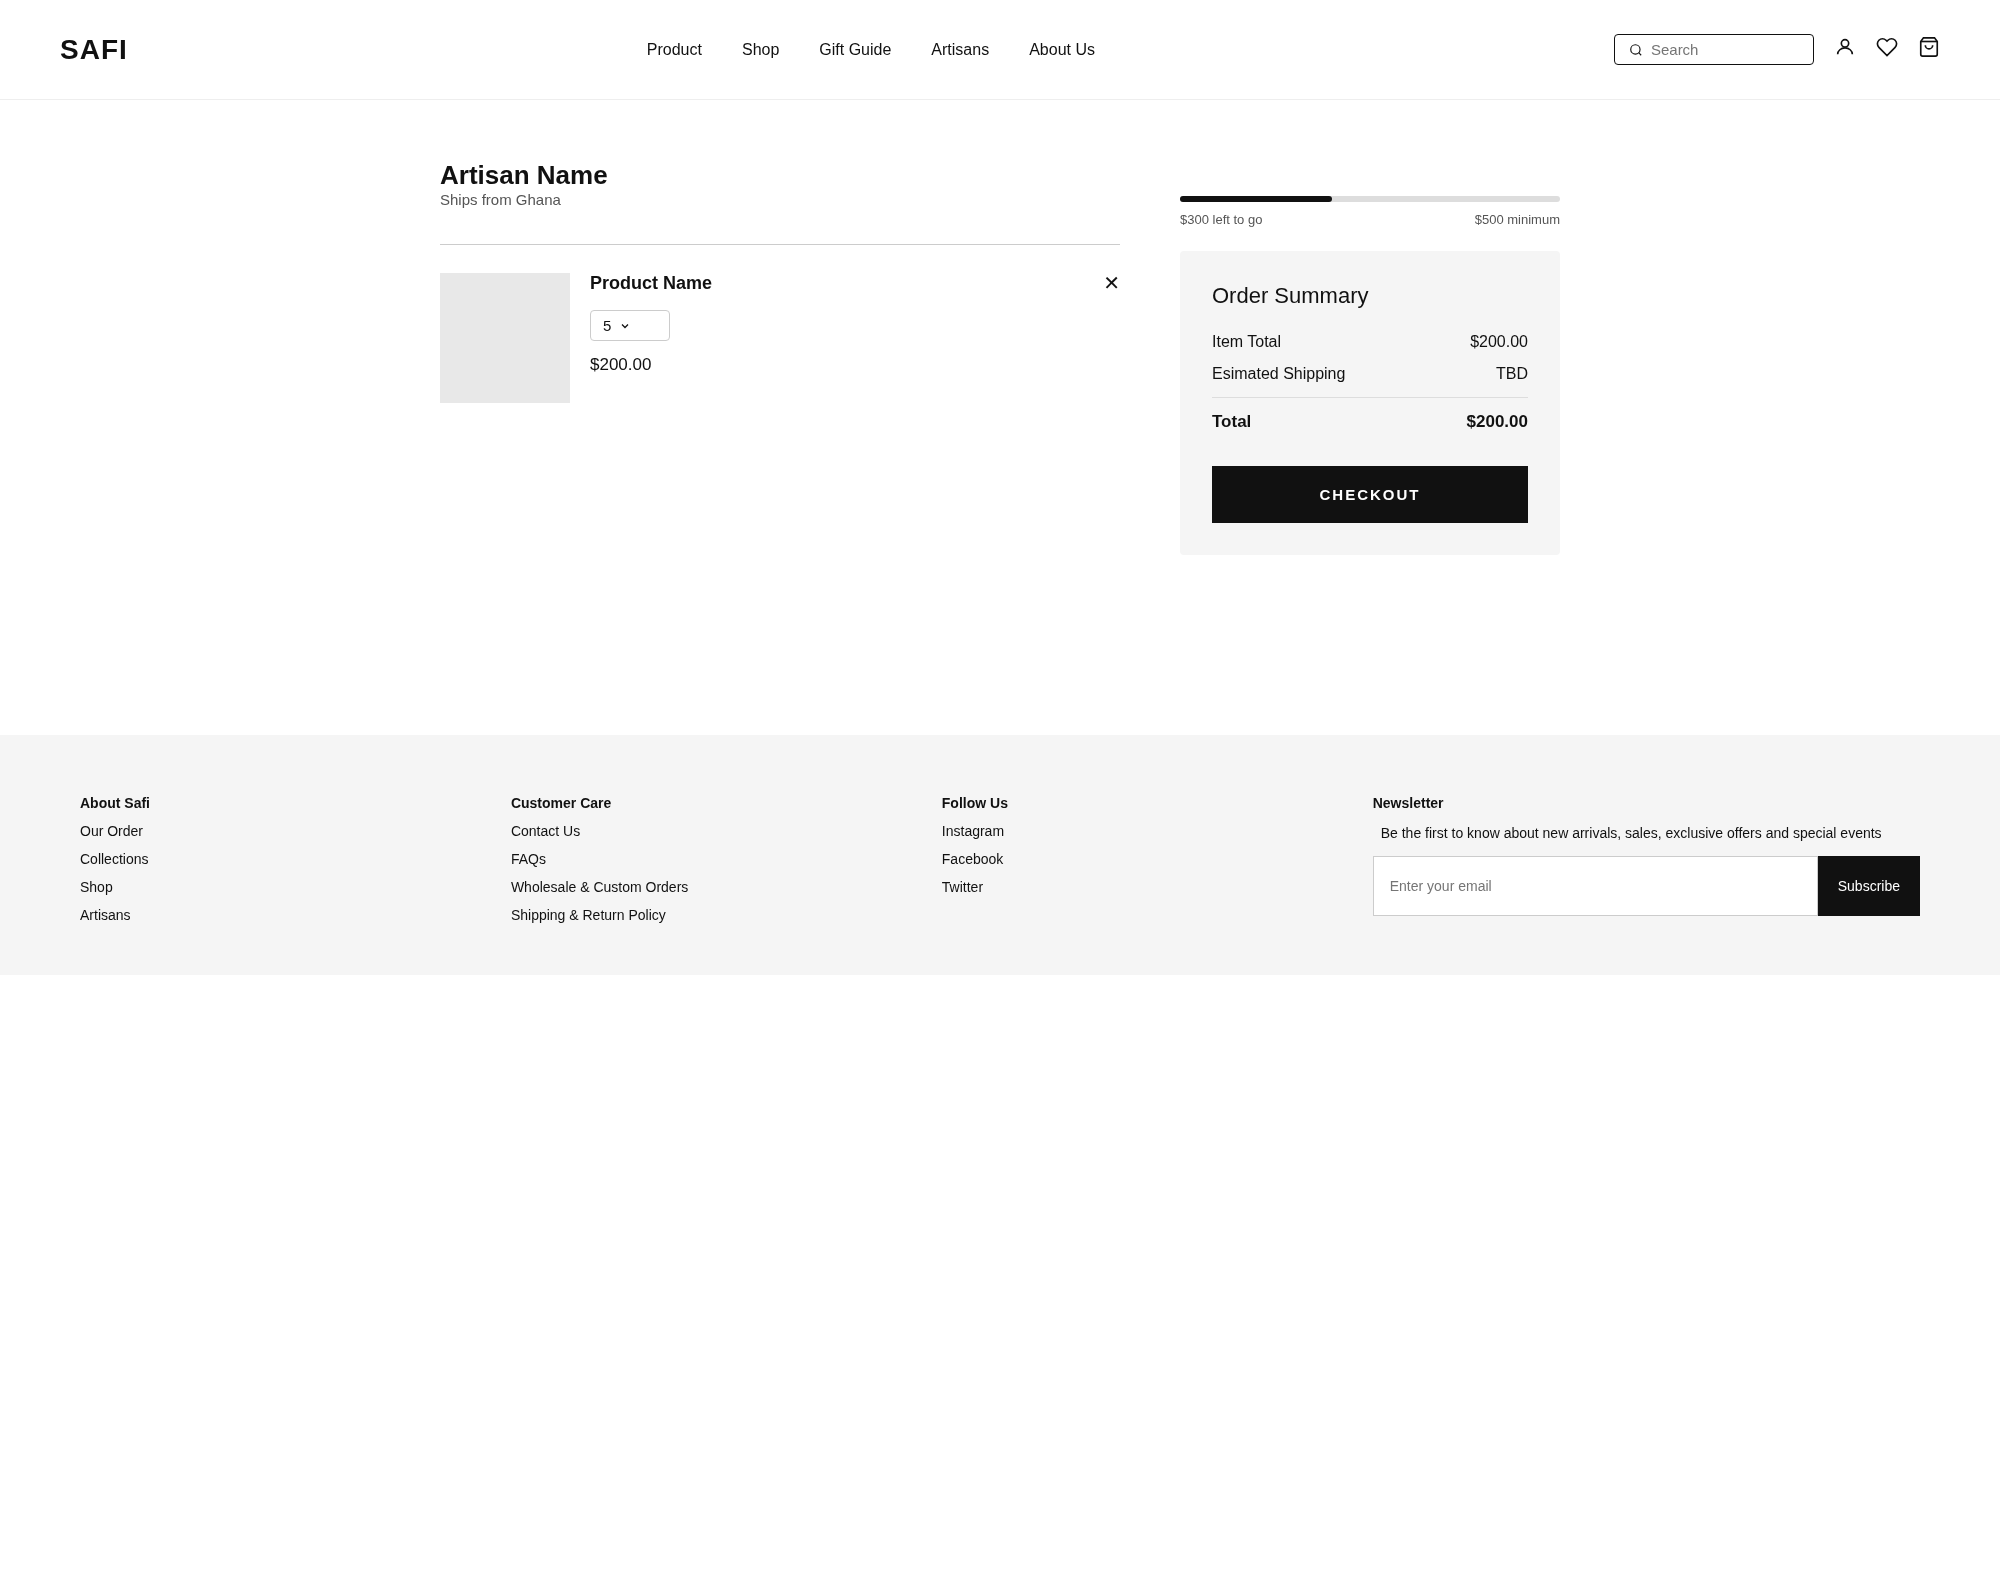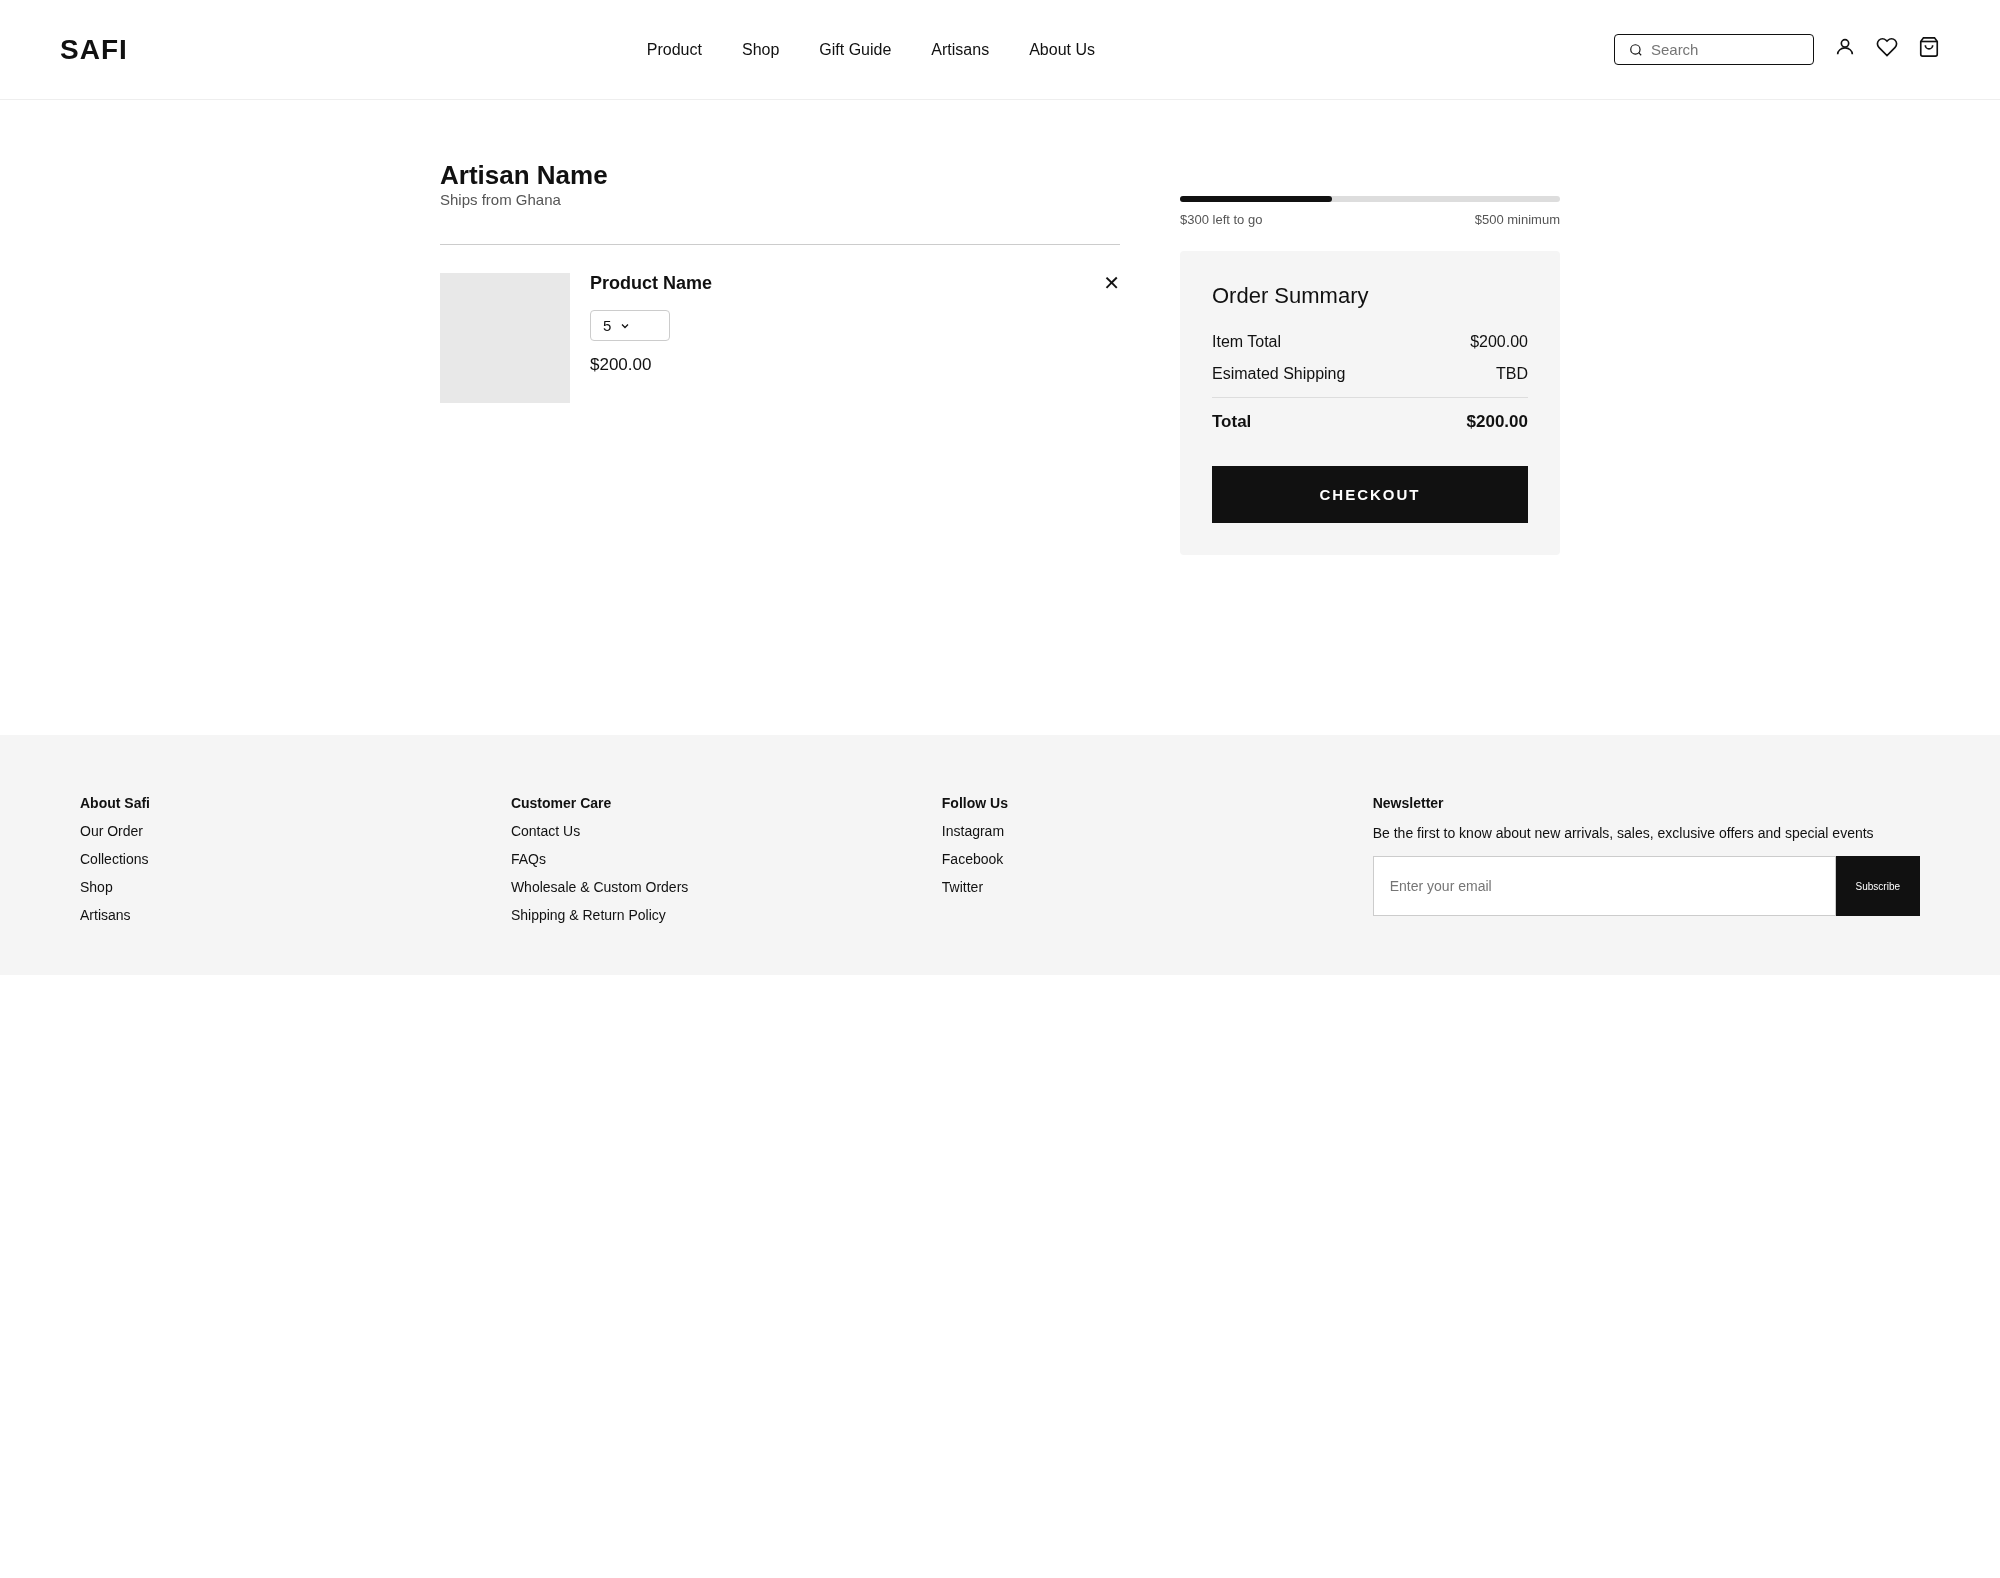--- a/index.html
+++ b/index.html
@@ -46,24 +46,24 @@
     .summary-row { display: flex; justify-content: space-between; margin-bottom: 14px; font-size: 16px; }
     .summary-row.total { font-weight: 700; font-size: 17px; margin-top: 6px; }
     .summary-divider { border: none; border-top: 1px solid #ddd; margin: 14px 0; }
     .checkout-btn { width: 100%; background: #111; color: #fff; border: none; padding: 20px; font-size: 15px; font-weight: 700; letter-spacing: 2px; cursor: pointer; margin-top: 20px; }
 
     
     .footer { background: #f5f5f5; padding: 60px 80px 40px; margin-top: 120px; }
     .footer-grid { display: grid; grid-template-columns: 1fr 1fr 1fr 1.4fr; gap: 40px; }
     .footer-col-title { font-size: 15px; font-weight: 700; margin-bottom: 20px; }
     .footer-col a, .footer-col p { display: block; text-decoration: none; color: #111; font-size: 14px; margin-bottom: 12px; }
-    .newsletter-desc { font-size: 14px; color: #333; margin-bottom: 16px; line-height: 1.5; }
+    .newsletter-desc { font-size: 14px; color: #333; margin-bottom: 16px; line-height: 1.5; margin-left: 8px; }
     .newsletter-form { display: flex; }
     .newsletter-input { flex: 1; border: 1px solid #ccc; padding: 21px 16px; font-size: 14px; outline: none; }
-    .newsletter-btn { background: #111; color: #fff; border: none; padding: 12px 20px; font-size: 10px; cursor: pointer; font-weight: 500; }
+    .newsletter-btn { background: #111; color: #fff; border: none; padding: 12px 20px; font-size: 14px; cursor: pointer; font-weight: 500; }
   </style>
 </head>
 <body>
 
 <header class="header">
   <span class="logo">SAFI</span>
   <nav class="nav">
     <a href="#">Product</a>
     <a href="#">Shop</a>
     <a href="#">Gift Guide</a>

